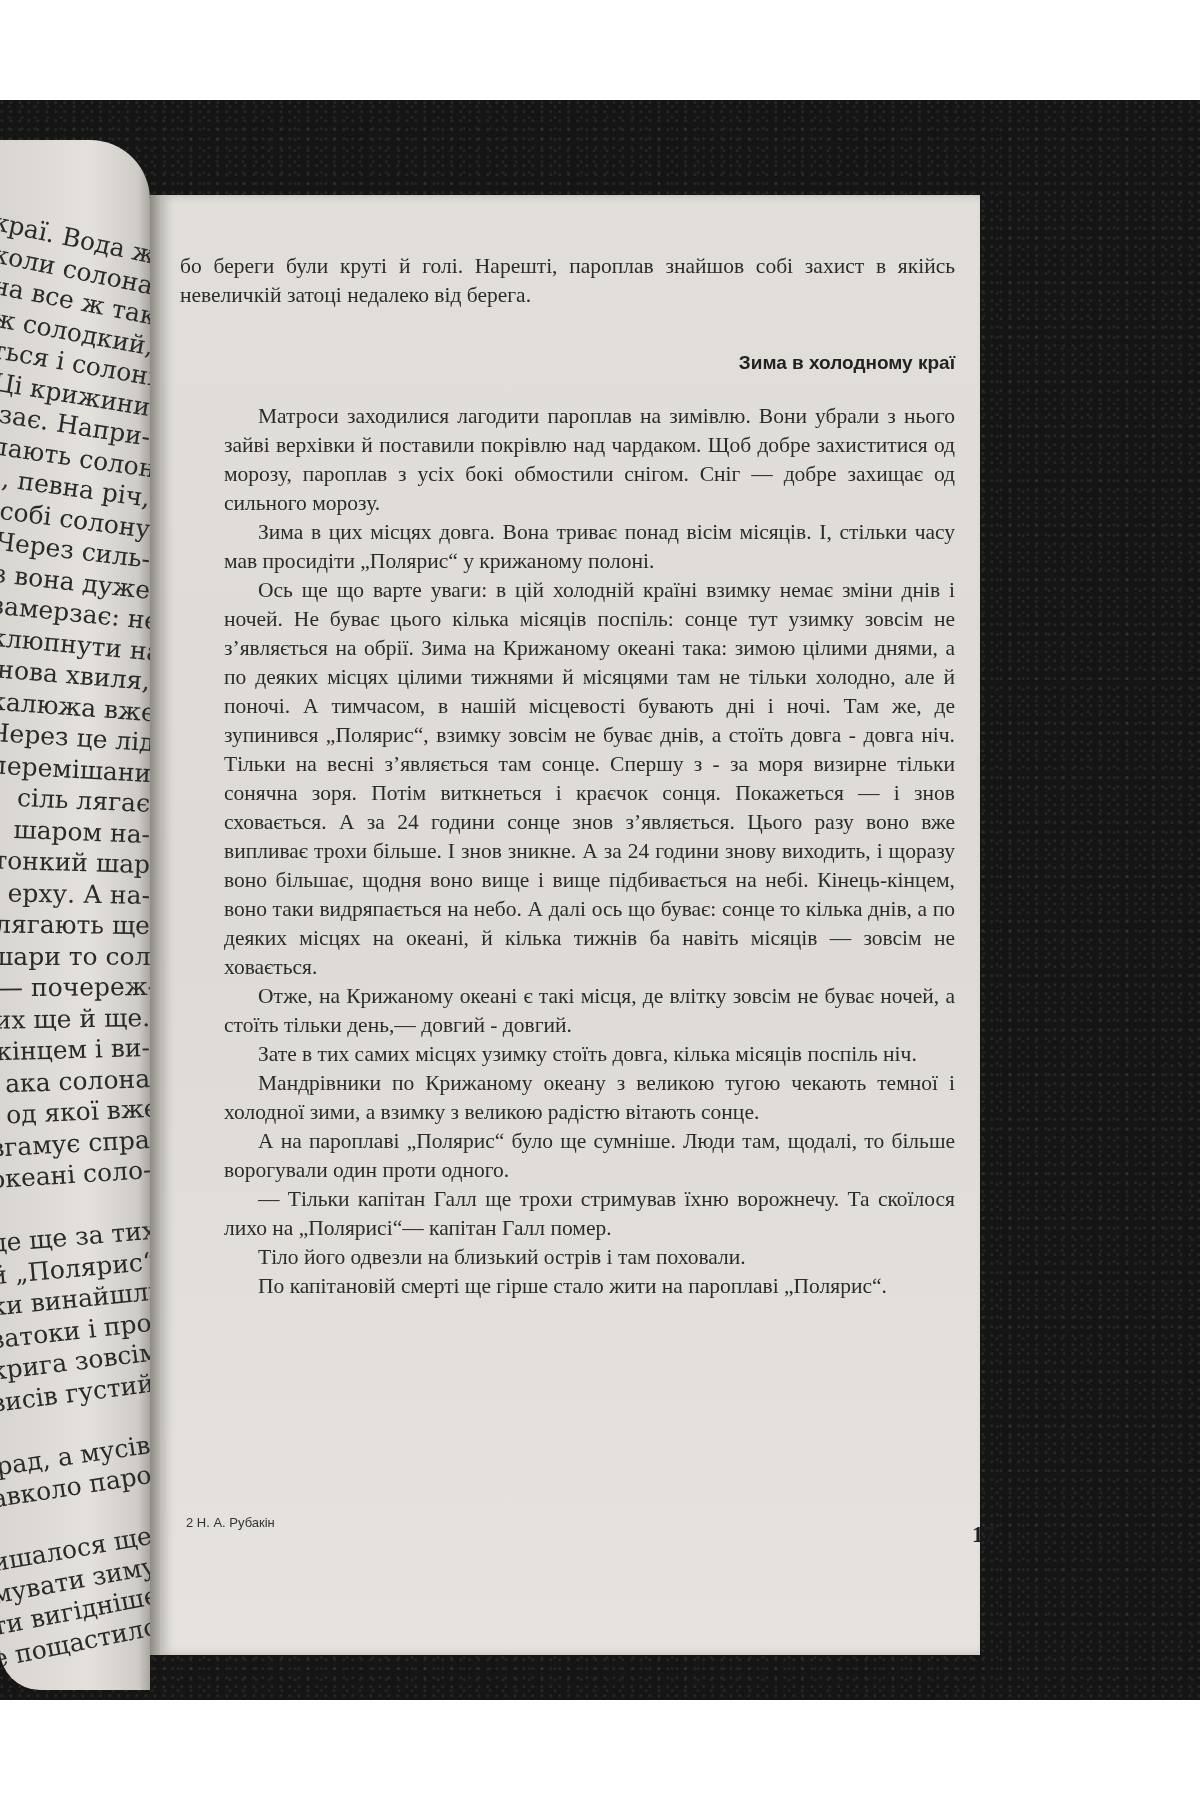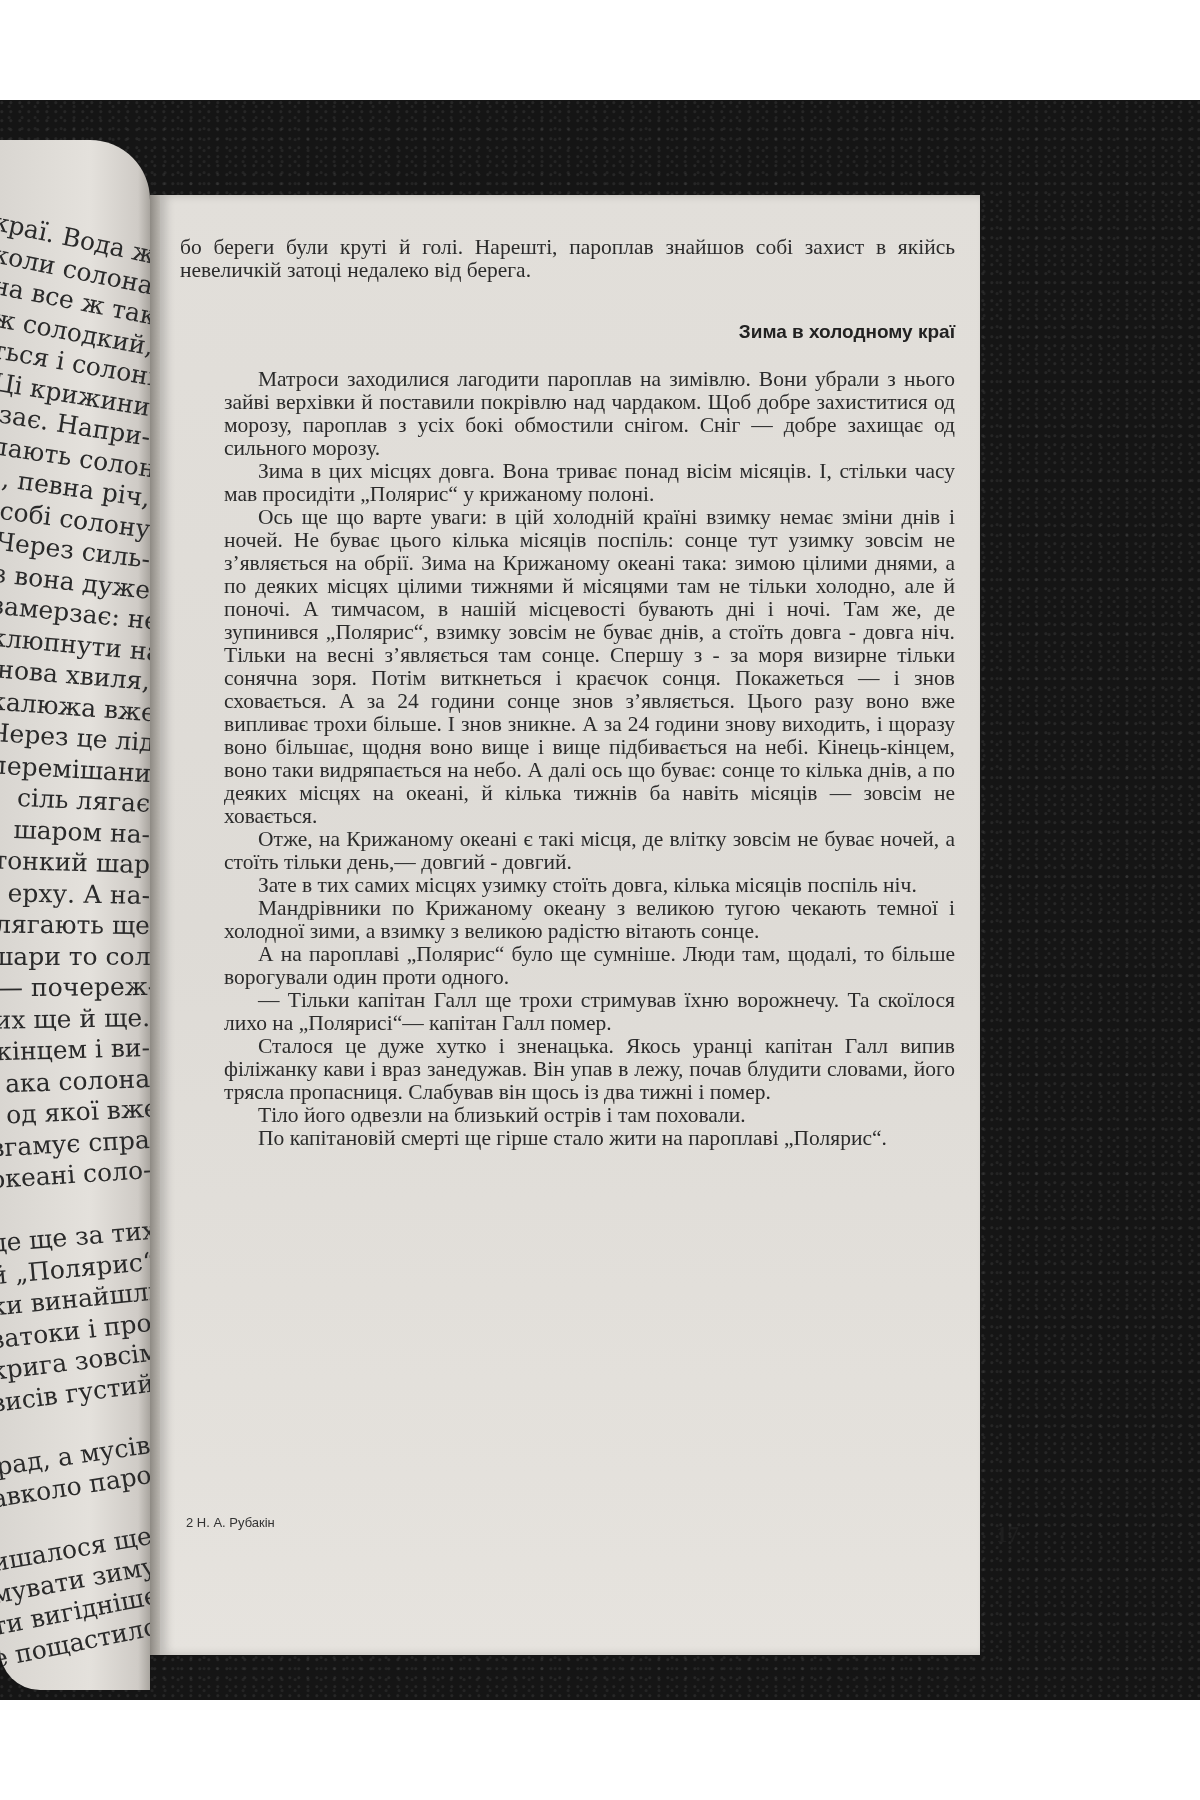--- a/index.html
+++ b/index.html
@@ -27,38 +27,38 @@
   .gutter {
     position:absolute; left:150px; top:195px; width:14px; height:1460px;
     background:linear-gradient(90deg,#8e8a84,#c9c5bf);
   }
   .right-page {
     position:absolute; left:160px; top:195px; width:820px; height:1460px;
     background:linear-gradient(180deg,#e2dfda 0%,#dedbd6 50%,#e6e3de 100%);
     box-shadow: inset 6px 0 10px rgba(0,0,0,0.18);
   }
   .text {
-    position:absolute; left:20px; top:41px; width:775px;
-    font-family:"Liberation Serif", serif; font-size:21.5px; line-height:23px;
+    position:absolute; left:20px; top:57px; width:775px;
+    font-family:"Liberation Serif", serif; font-size:21.5px; line-height:29px;
     color:#2b2b2b;
   }
   .text p { margin:0; text-align:justify; text-align-last:left; }
   .text p.indent { text-indent:34px;margin-left:44px; }
   .text h2 {
     margin:0; text-align:right; font-family:"Liberation Sans", sans-serif;
     font-weight:bold; font-size:19px; color:#222;
   }
   .h-winter { margin-top:38px !important; margin-bottom:25px !important; }
   .h-death { margin-top:40px !important; margin-bottom:24px !important; }
   .footnote {
     position:absolute; left:26px; top:1320px;
     font-family:"Liberation Sans", sans-serif; font-size:13px; font-weight:normal; color:#333;
   }
   .page-number {
-    position:absolute; left:836px; top:1327px;
+    position:absolute; left:812px; top:1327px;
     font-family:"Liberation Serif", serif; font-size:23px; font-weight:bold; color:#1e1e1e;
   }
 </style>
 </head>
 <body>
 
 <div class="photo"></div>
 
 <div class="left-page">
   <div class="lines" id="left-lines">
@@ -120,19 +120,18 @@
     <h2 class="h-winter">Зима в холодному краї</h2>
     <p class="indent">Матроси заходилися лагодити пароплав на зимівлю. Вони убрали з нього зайві верхівки й поставили покрівлю над чардаком. Щоб добре захиститися од морозу, пароплав з усіх бокі обмостили снігом. Сніг — добре захищає од сильного морозу.</p>
     <p class="indent">Зима в цих місцях довга. Вона триває понад вісім місяців. І, стільки часу мав просидіти „Полярис“ у крижаному полоні.</p>
     <p class="indent">Ось ще що варте уваги: в цій холодній країні взимку немає зміни днів і ночей. Не буває цього кілька місяців поспіль: сонце тут узимку зовсім не з’являється на обрії. Зима на Крижаному океані така: зимою цілими днями, а по деяких місцях цілими тижнями й місяцями там не тільки холодно, але й поночі. А тимчасом, в нашій місцевості бувають дні і ночі. Там же, де зупинився „Полярис“, взимку зовсім не буває днів, а стоїть довга - довга ніч. Тільки на весні з’являється там сонце. Спершу з - за моря визирне тільки сонячна зоря. Потім виткнеться і краєчок сонця. Покажеться — і знов сховається. А за 24 години сонце знов з’являється. Цього разу воно вже випливає трохи більше. І знов зникне. А за 24 години знову виходить, і щоразу воно більшає, щодня воно вище і вище підбивається на небі. Кінець-кінцем, воно таки видряпається на небо. А далі ось що буває: сонце то кілька днів, а по деяких місцях на океані, й кілька тижнів ба навіть місяців — зовсім не ховається.</p>
     <p class="indent">Отже, на Крижаному океані є такі місця, де влітку зовсім не буває ночей, а стоїть тільки день,— довгий - довгий.</p>
     <p class="indent">Зате в тих самих місцях узимку стоїть довга, кілька місяців поспіль ніч.</p>
     <p class="indent">Мандрівники по Крижаному океану з великою тугою чекають темної і холодної зими, а взимку з великою радістю вітають сонце.</p>
 
     <p class="indent">А на пароплаві „Полярис“ було ще сумніше. Люди там, щодалі, то більше ворогували один проти одного.</p>
     <p class="indent">— Тільки капітан Галл ще трохи стримував їхню ворожнечу. Та скоїлося лихо на „Полярисі“— капітан Галл помер.</p>
-    <p class="indent">Сталося це дуже хутко і зненацька. Якось уранці капітан Галл випив філіжанку кави і враз занедужав. Він упав в лежу, почав блудити словами, його трясла пропасниця. Слабував він щось із два тижні і помер.</p>
     <p class="indent">Тіло його одвезли на близький острів і там поховали.</p>
     <p class="indent">По капітановій смерті ще гірше стало жити на пароплаві „Полярис“.</p>
   </div>
   <div class="footnote">2 Н. А. Рубакін</div>
   <div class="page-number">17</div>
 </div>
 
 </body></html>

